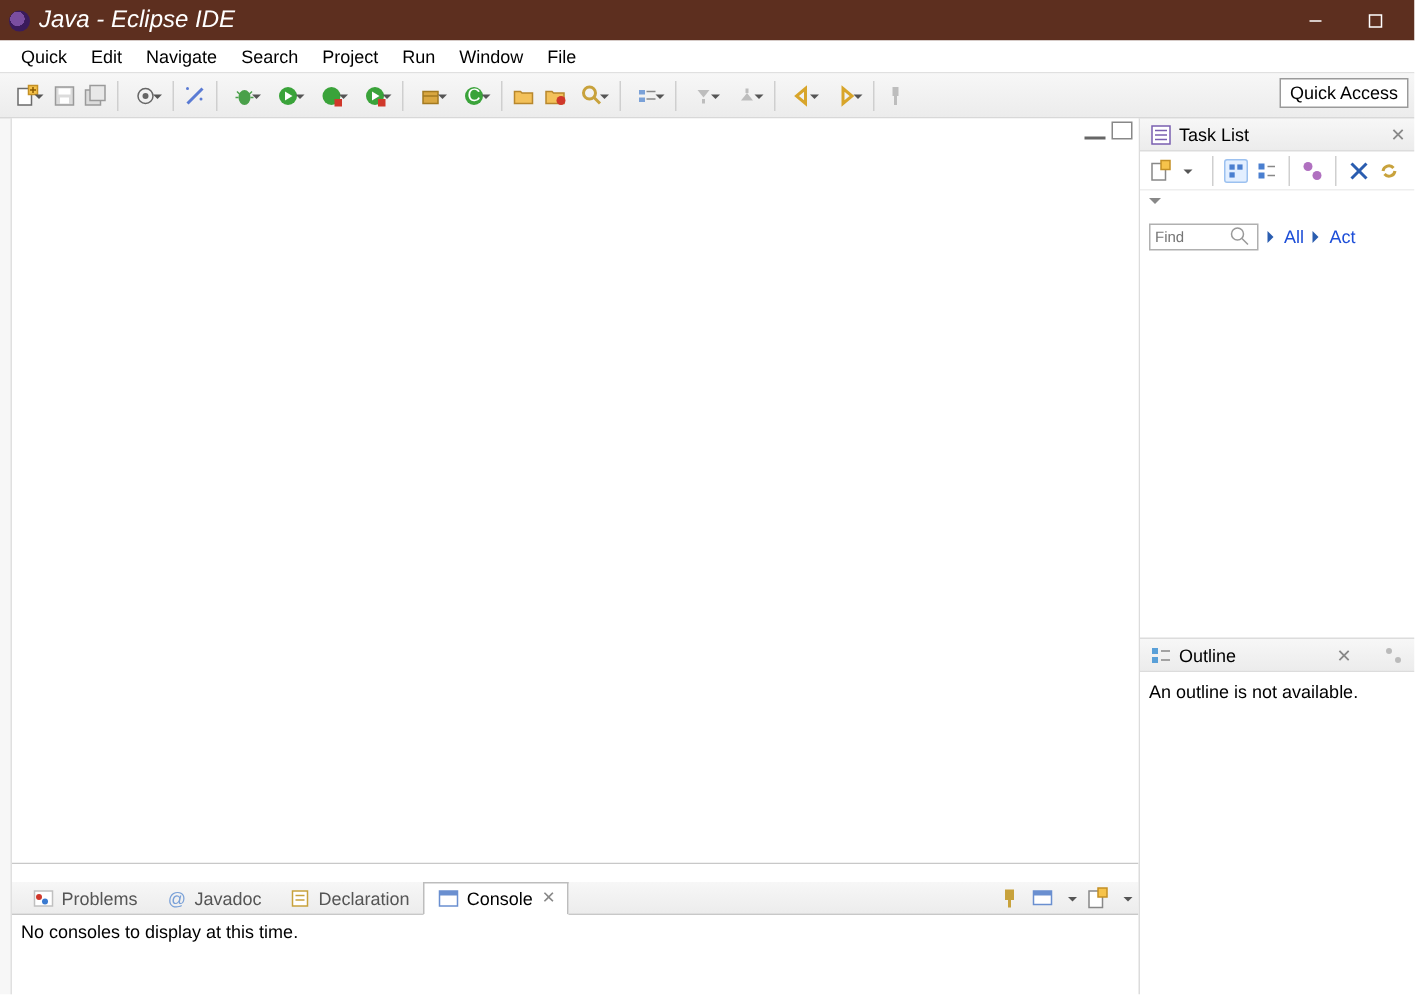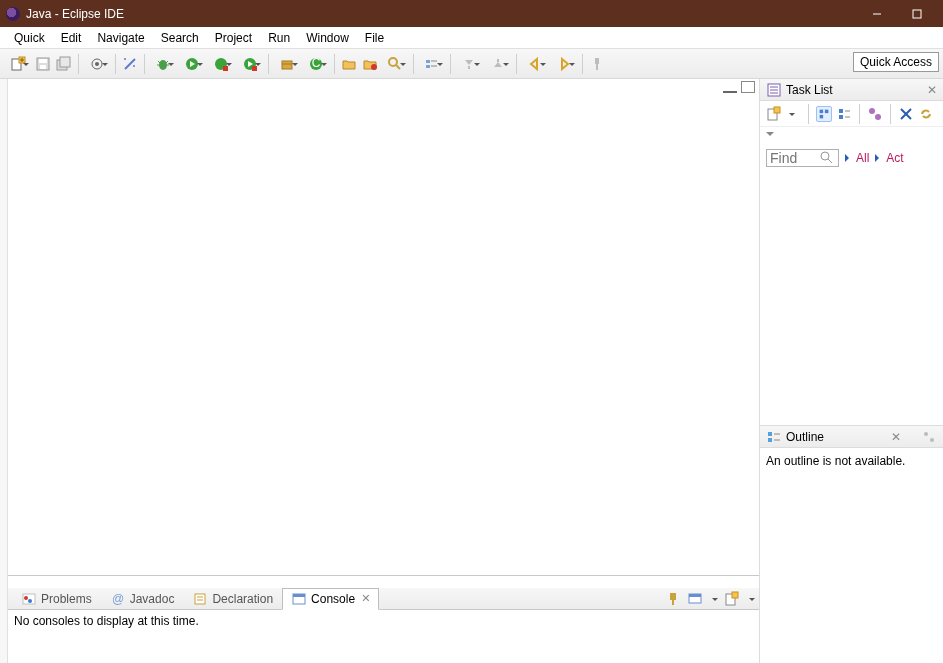--- a/index.html
+++ b/index.html
@@ -1,21 +1,21 @@
 <!DOCTYPE html>
 <html><head>
 <meta charset="utf-8">
 <style>
 * { box-sizing: border-box; margin: 0; padding: 0; font-family: "Segoe UI", Tahoma, sans-serif; font-size: 12px; }
 html, body { width: 943px; height: 663px; overflow: hidden; background: #fff; }
 
 
 .titlebar { height: 27px; background: #5d2f1f; color: #fff; display: flex; align-items: center; padding: 0 6px; }
 .titlebar .logo { width: 14px; height: 14px; border-radius: 50%; background: radial-gradient(circle at 40% 40%, #7a4ea0 0 40%, #3a1b5c 41% 100%); margin-right: 6px; }
-.titlebar .title { flex: 1; font-size: 12px; }
+.titlebar .title { flex: 1; font-size: 16px; font-style: italic; }
 .wbtn { width: 40px; height: 27px; display: flex; align-items: center; justify-content: center; color: #fff; }
 .wbtn svg { width: 10px; height: 10px; }
 
 
 .menubar { height: 22px; background: #fff; border-bottom: 1px solid #e0e0e0; display: flex; align-items: center; padding: 0 6px; gap: 0; }
 .menubar .mi { padding: 2px 8px; cursor: default; }
 
 
 .toolbar { height: 30px; background: linear-gradient(#f7f7f7,#ececec); border-bottom: 1px solid #d8d8d8; display: flex; align-items: center; padding: 0 4px; gap: 1px; position: relative; }
 .tb { width: 20px; height: 22px; display: flex; align-items: center; justify-content: center; border: 1px solid transparent; border-radius: 2px; position: relative; }
@@ -45,22 +45,22 @@
 .tabstrip .right-tools { margin-left: auto; display: flex; gap: 6px; align-items: center; }
 .content { flex: 1; padding: 4px 6px; background: #fff; }
 
 
 .view-header { height: 22px; display: flex; align-items: center; gap: 4px; padding: 0 6px; background: linear-gradient(#f7f7f7,#ececec); border-bottom: 1px solid #dcdcdc; }
 .view-header .lbl { flex: 1; }
 .tasktb { height: 26px; display: flex; align-items: center; gap: 4px; padding: 0 6px; border-bottom: 1px solid #eee; }
 .collapse-row { padding: 2px 6px; }
 .findrow { display: flex; align-items: center; gap: 6px; padding: 4px 6px; }
 .findbox { flex: 0 0 72px; height: 18px; border: 1px solid #b0b0b0; display: flex; align-items: center; padding: 0 3px; gap: 3px; color: #888; }
-.findbox input { border: none; outline: none; width: 46px; font-size: 14px; color: #333; background: transparent; }
-.link { display: flex; align-items: center; gap: 3px; color: #be185d; }
+.findbox input { border: none; outline: none; width: 46px; font-size: 10px; color: #333; background: transparent; }
+.link { display: flex; align-items: center; gap: 3px; color: #1d4ed8; }
 .link::before { content: ""; border: 4px solid transparent; border-left-color: #2a5db0; }
 .taskbody { flex: 1; }
 
 
 .outline { border-top: 1px solid #dcdcdc; display: flex; flex-direction: column; flex: 0 0 238px; }
 .outline .body { padding: 6px; }
 
 
 .ico { width: 16px; height: 16px; display:inline-flex; align-items:center; justify-content:center; }
 .ico svg { width: 16px; height: 16px; }

